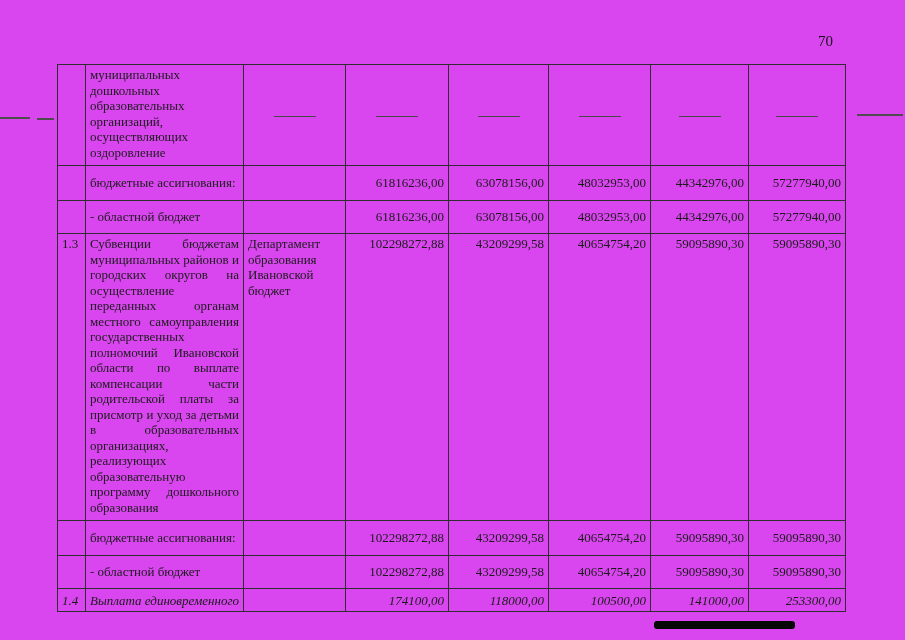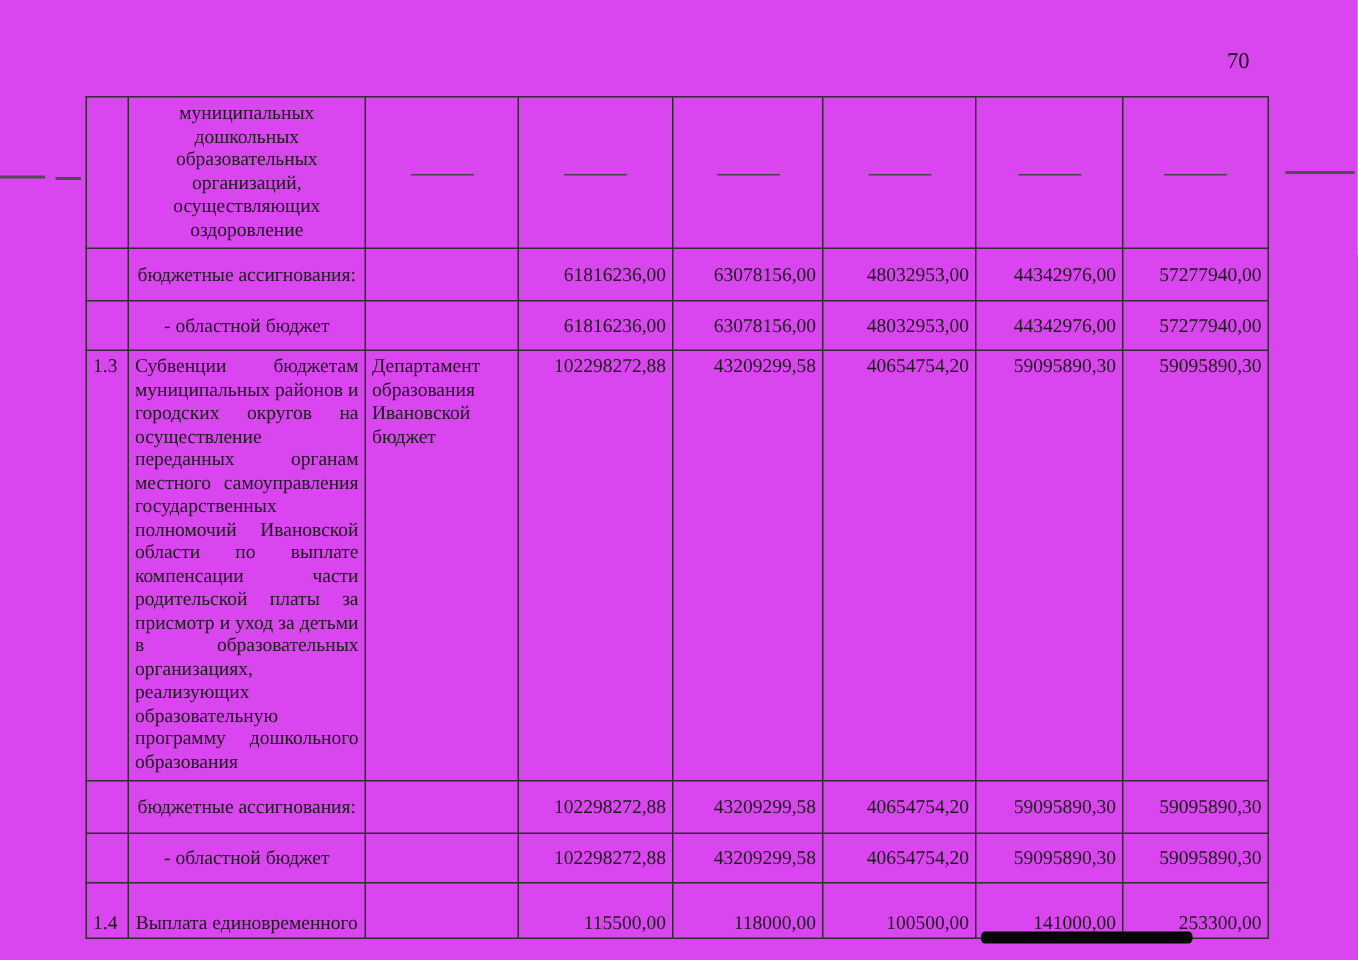--- a/index.html
+++ b/index.html
@@ -30,31 +30,31 @@
     font-size: 13px;
     line-height: 15.5px;
   }
   table.budget-table td {
     border: 1px solid #2e2e2e;
     vertical-align: top;
     padding: 2px 4px;
     overflow: hidden;
   }
   td.num { text-align: left; padding: 3px 3px; }
-  td.desc { text-align: center; }
+  td.desc { text-align: left; }
   td.resp { text-align: left; }
   td.val { text-align: right; padding: 3px 2px; }
 
   tr.cont td { height: 96px; }
   tr.cont td.val, tr.cont td.resp { vertical-align: middle; text-align: center; }
   tr.sub-a td { height: 30px; vertical-align: middle; }
   tr.sub-b td { height: 28px; vertical-align: middle; }
   tr.main td { height: 282px; }
   tr.main td.desc { text-align: justify; }
-  tr.last td { height: 18px; vertical-align: middle; padding-top: 17px; padding-bottom: 1px; }
+  tr.last td { height: 18px; vertical-align: middle; padding-top: 3px; padding-bottom: 1px; font-style: italic; }
   tr.last td.desc { white-space: nowrap; overflow: hidden; }
 
   .dash {
     display: inline-block;
     width: 42px;
     height: 0;
     border-top: 1.5px solid #474747;
     vertical-align: middle;
   }
   .pen-mark {
@@ -151,21 +151,21 @@
           <td class="val">102298272,88</td>
           <td class="val">43209299,58</td>
           <td class="val">40654754,20</td>
           <td class="val">59095890,30</td>
           <td class="val">59095890,30</td>
         </tr>
         <tr class="last">
           <td class="num">1.4</td>
           <td class="desc">Выплата единовременного</td>
           <td class="resp"></td>
-          <td class="val">115500,00</td>
+          <td class="val">174100,00</td>
           <td class="val">118000,00</td>
           <td class="val">100500,00</td>
           <td class="val">141000,00</td>
           <td class="val">253300,00</td>
         </tr>
       </tbody>
   </table>
 
   <div class="pen-mark m1"></div>
   <div class="pen-mark m2"></div>

